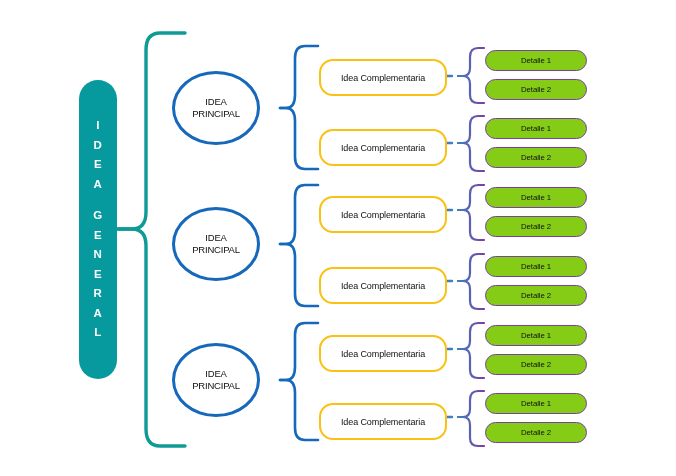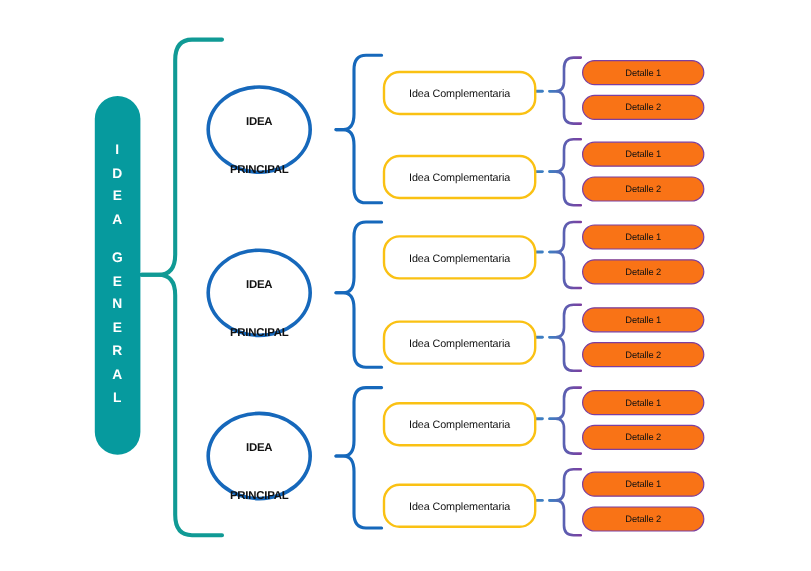--- a/index.html
+++ b/index.html
@@ -66,27 +66,26 @@
     background: #ffffff;
     display: flex;
     flex-direction: column;
     align-items: center;
     justify-content: center;
     z-index: 3;
     box-sizing: border-box;
   }
   .ellipse span {
     font-size: 9.5px;
-    font-weight: bold;
+    font-weight: normal;
     color: #111111;
     line-height: 12px;
     letter-spacing: -0.2px;
     text-align: right;
     font-family: "Liberation Sans", sans-serif;
-    margin-top: 28px;
   }
 
   
   .pill-yellow {
     position: absolute;
     width: 128px;
     height: 37px;
     border: 2.4px solid #FAC113;
     border-radius: 14px;
     background: #ffffff;
@@ -103,21 +102,21 @@
     font-family: "Liberation Sans", sans-serif;
   }
 
   
   .pill-purple {
     position: absolute;
     width: 102px;
     height: 21px;
     border: 1.6px solid #7B3FA0;
     border-radius: 11px;
-    background: #f97316;
+    background: #84cc16;
     display: flex;
     align-items: center;
     justify-content: center;
     z-index: 3;
     box-sizing: border-box;
   }
   .pill-purple span {
     font-size: 7.8px;
     color: #111111;
     letter-spacing: -0.1px;

